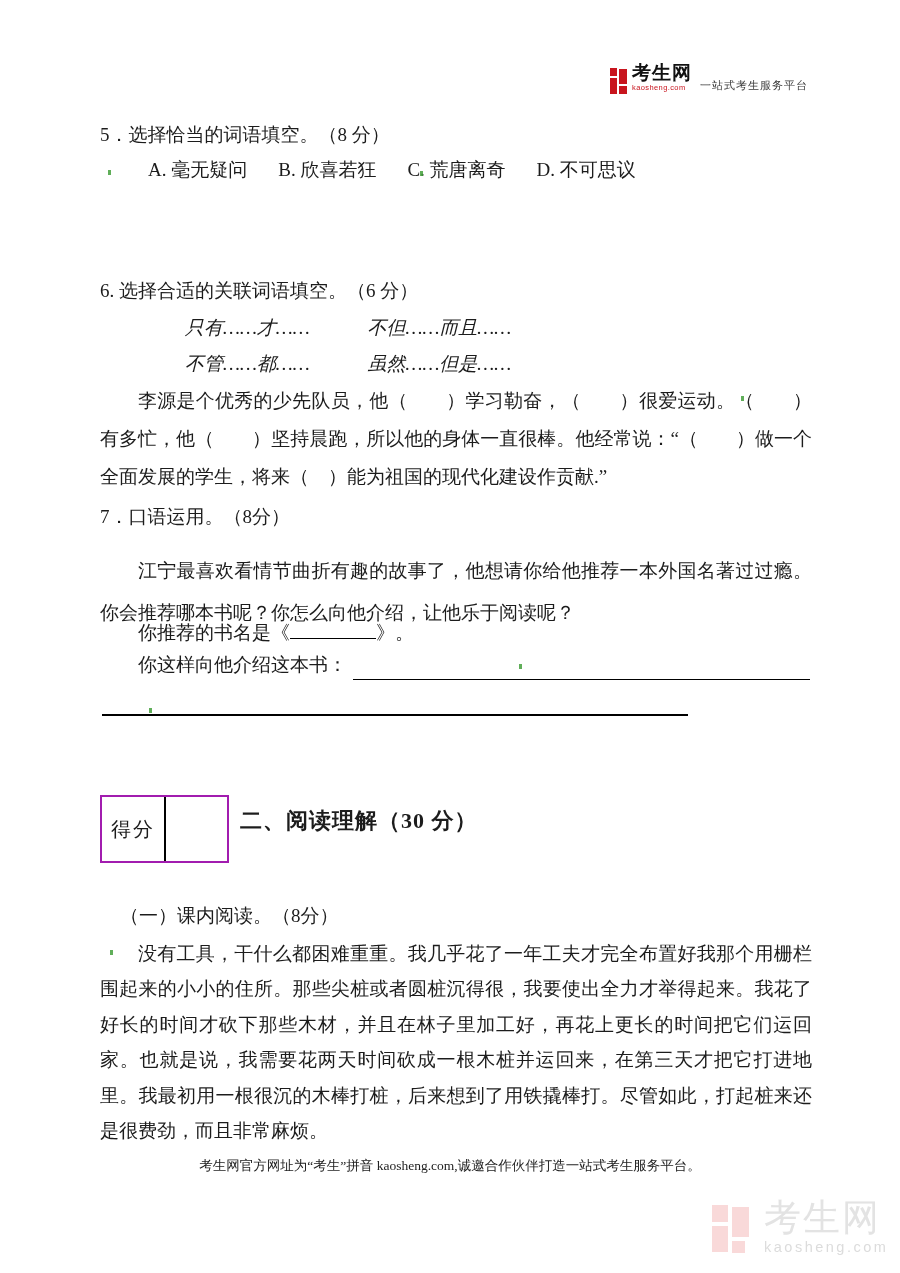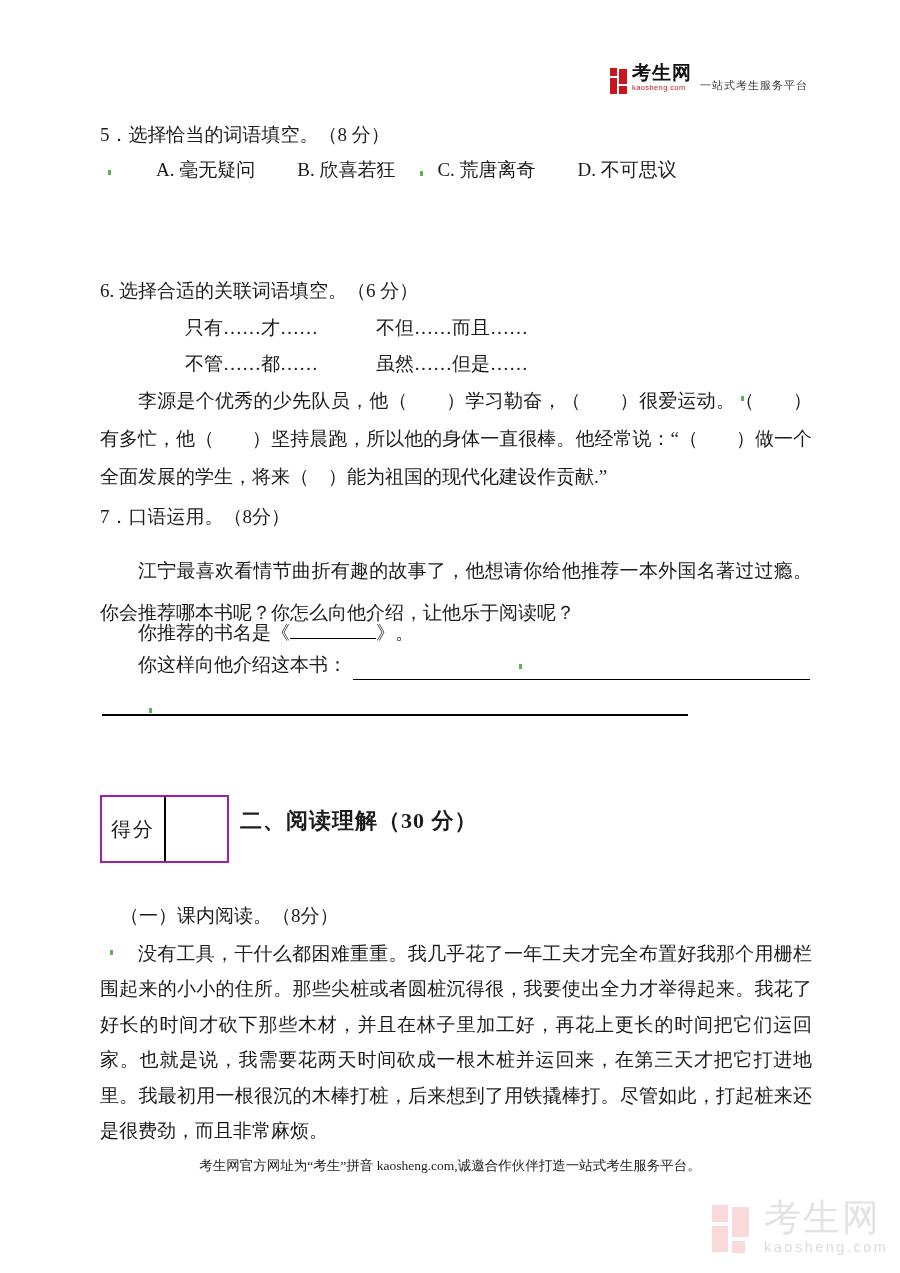--- a/index.html
+++ b/index.html
@@ -15,27 +15,27 @@
   .logo-icon .lt{left:0;top:0;width:7px;height:8px;background:#c8151e;}
   .logo-icon .lb{left:0;top:10px;width:7px;height:16px;background:#c8151e;}
   .logo-icon .rt{left:9px;top:1px;width:8px;height:15px;background:#c8151e;}
   .logo-icon .rb{left:9px;top:18px;width:8px;height:8px;background:#c8151e;}
   .logo-text{margin-left:4px;display:flex;flex-direction:column;line-height:1;}
   .logo-brand{font-size:19px;font-weight:bold;letter-spacing:1px;color:#111;}
   .logo-domain{font-size:7.5px;color:#c8151e;margin-top:2px;letter-spacing:.4px;font-family:"Liberation Sans",sans-serif;}
   .logo-tagline{font-size:11px;color:#3a3a3a;margin-left:8px;margin-top:15px;letter-spacing:1px;}
   
   .qtitle{left:100px;line-height:30px;}
-  .options{left:156px;top:155px;display:flex;gap:42px;line-height:30px;}
+  .options{left:148px;top:155px;display:flex;gap:31px;line-height:30px;}
   .para{left:100px;width:712px;text-align:justify;}
   .indent{text-indent:2em;}
   .blank{display:inline-block;border-bottom:1.5px solid #000;height:1em;vertical-align:baseline;}
   .w80{width:80px;} .w76{width:76px;} .w86{width:86px;} .w100{width:100px;}
   .pairs{left:100px;top:310px;line-height:36px;padding-left:85px;}
-  .pairs .row{display:flex;gap:58px;}
+  .pairs .row{display:flex;gap:58px;font-style:italic;}
   .q7ans{left:100px;top:650px;width:710px;display:flex;line-height:30px;}
   .q7ans .fill{flex:1;border-bottom:1.5px solid #000;margin-left:6px;}
   .ansline2{left:102px;top:700px;width:586px;height:14px;border-bottom:2px solid #000;}
   
   .score-box{left:100px;top:795px;width:125px;height:64px;border:2px solid #a21caf;display:flex;}
   .score-label{width:62px;border-right:2px solid #000;display:flex;align-items:center;justify-content:center;font-size:20px;letter-spacing:2px;}
   .score-value{flex:1;}
   .section-title{left:240px;top:806px;font-weight:bold;font-size:22px;letter-spacing:1px;}
   
   .reading-sub{left:120px;top:901px;line-height:30px;}

